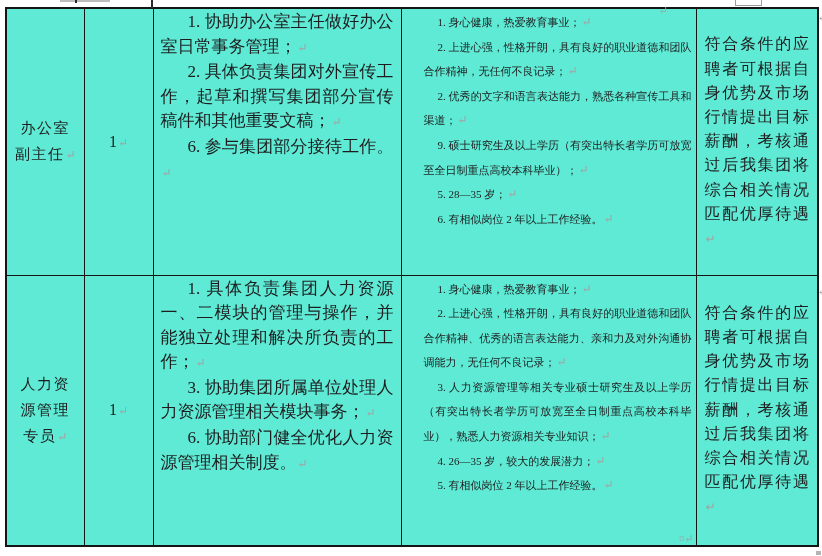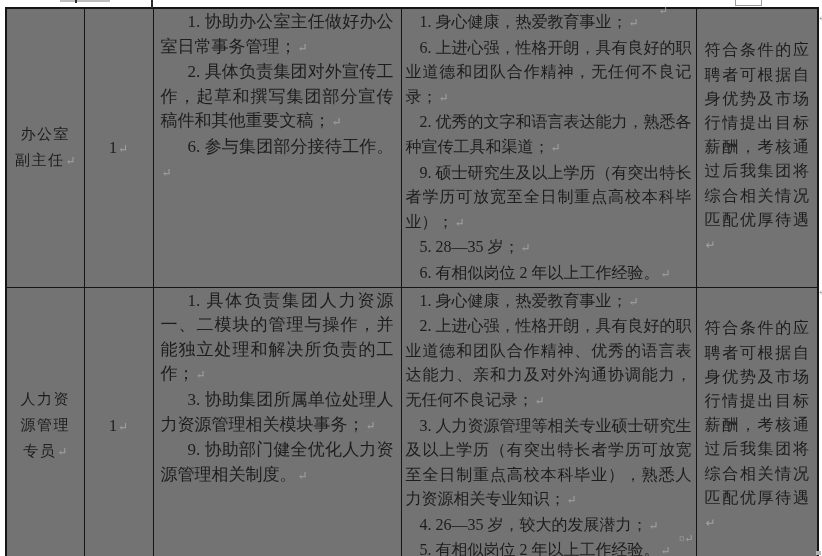--- a/index.html
+++ b/index.html
@@ -7,38 +7,38 @@
     width:822px;height:556px;overflow:hidden;background:#ffffff;
     font-family:"Liberation Serif","DejaVu Serif",serif;
     color:#1d1d1f;
   }
   .page{position:relative;width:822px;height:556px;background:#ffffff;}
   table.job-table{
     position:absolute;left:5px;top:7px;
     width:812px;table-layout:fixed;
     border-collapse:collapse;border:2px solid #151515;
   }
-  td{border:1px solid #151515;padding:0;overflow:hidden;background:#737373;}
+  td{border:1px solid #151515;padding:0;overflow:hidden;background:#5eead4;}
   td.pos{
     text-align:center;vertical-align:middle;
     font-size:15px;line-height:26px;letter-spacing:1.5px;
   }
   td.pos .postext{white-space:pre-line;}
   td.cnt{
     text-align:center;vertical-align:middle;
     font-size:16px;
   }
   td.duty{
     vertical-align:top;padding:1px 7px 0 7px;
     font-size:17px;line-height:24.6px;
     text-align:justify;text-justify:inter-character;
   }
   td.req{
-    vertical-align:top;padding:1px 4px 0 4px;
-    font-size:16px;line-height:24.6px;
+    vertical-align:top;padding:1px 4px 0 22px;
+    font-size:11px;line-height:24.6px;
     text-align:justify;text-justify:inter-character;
   }
   td.sal{
     vertical-align:middle;padding:0 8px;
     font-size:16px;line-height:24.2px;
     text-align:justify;text-justify:inter-character;font-family:Liberation Serif, serif;
   }
   .para{margin:0;}
   td.duty .para{text-indent:27px;}
   td.req .para{text-indent:14px;}
@@ -78,21 +78,21 @@
       <td class="cnt">
         <span class="pmark">1</span>
       </td>
       <td class="duty">
             <p class="para">1. 协助办公室主任做好办公室日常事务管理；</p>
             <p class="para">2. 具体负责集团对外宣传工作，起草和撰写集团部分宣传稿件和其他重要文稿；</p>
             <p class="para">6. 参与集团部分接待工作。</p>
           </td>
       <td class="req">
             <p class="para">1. 身心健康，热爱教育事业；</p>
-            <p class="para">6. 上进心强，性格开朗，具有良好的职业道德和团队合作精神，无任何不良记录；</p>
+            <p class="para">2. 上进心强，性格开朗，具有良好的职业道德和团队合作精神，无任何不良记录；</p>
             <p class="para">2. 优秀的文字和语言表达能力，熟悉各种宣传工具和渠道；</p>
             <p class="para">9. 硕士研究生及以上学历（有突出特长者学历可放宽至全日制重点高校本科毕业）；</p>
             <p class="para">5.  28—35 岁；</p>
             <p class="para">6. 有相似岗位 2 年以上工作经验。</p>
           </td>
       <td class="sal">
         <span class="pmark">符合条件的应聘者可根据自身优势及市场行情提出目标薪酬，考核通过后我集团将综合相关情况匹配优厚待遇</span>
       </td>
     </tr>
     <tr class="row" style="height:271px">
@@ -100,21 +100,21 @@
         <span class="postext pmark">人力资
 源管理
 专员</span>
       </td>
       <td class="cnt">
         <span class="pmark">1</span>
       </td>
       <td class="duty">
             <p class="para">1. 具体负责集团人力资源一、二模块的管理与操作，并能独立处理和解决所负责的工作；</p>
             <p class="para">3. 协助集团所属单位处理人力资源管理相关模块事务；</p>
-            <p class="para">9. 协助部门健全优化人力资源管理相关制度。</p>
+            <p class="para">6. 协助部门健全优化人力资源管理相关制度。</p>
           </td>
       <td class="req">
             <p class="para">1. 身心健康，热爱教育事业；</p>
             <p class="para">2. 上进心强，性格开朗，具有良好的职业道德和团队合作精神、优秀的语言表达能力、亲和力及对外沟通协调能力，无任何不良记录；</p>
             <p class="para">3. 人力资源管理等相关专业硕士研究生及以上学历（有突出特长者学历可放宽至全日制重点高校本科毕业），熟悉人力资源相关专业知识；</p>
             <p class="para">4.  26—35 岁，较大的发展潜力；</p>
             <p class="para">5.  有相似岗位 2 年以上工作经验。</p>
           </td>
       <td class="sal">
         <span class="pmark">符合条件的应聘者可根据自身优势及市场行情提出目标薪酬，考核通过后我集团将综合相关情况匹配优厚待遇</span>

